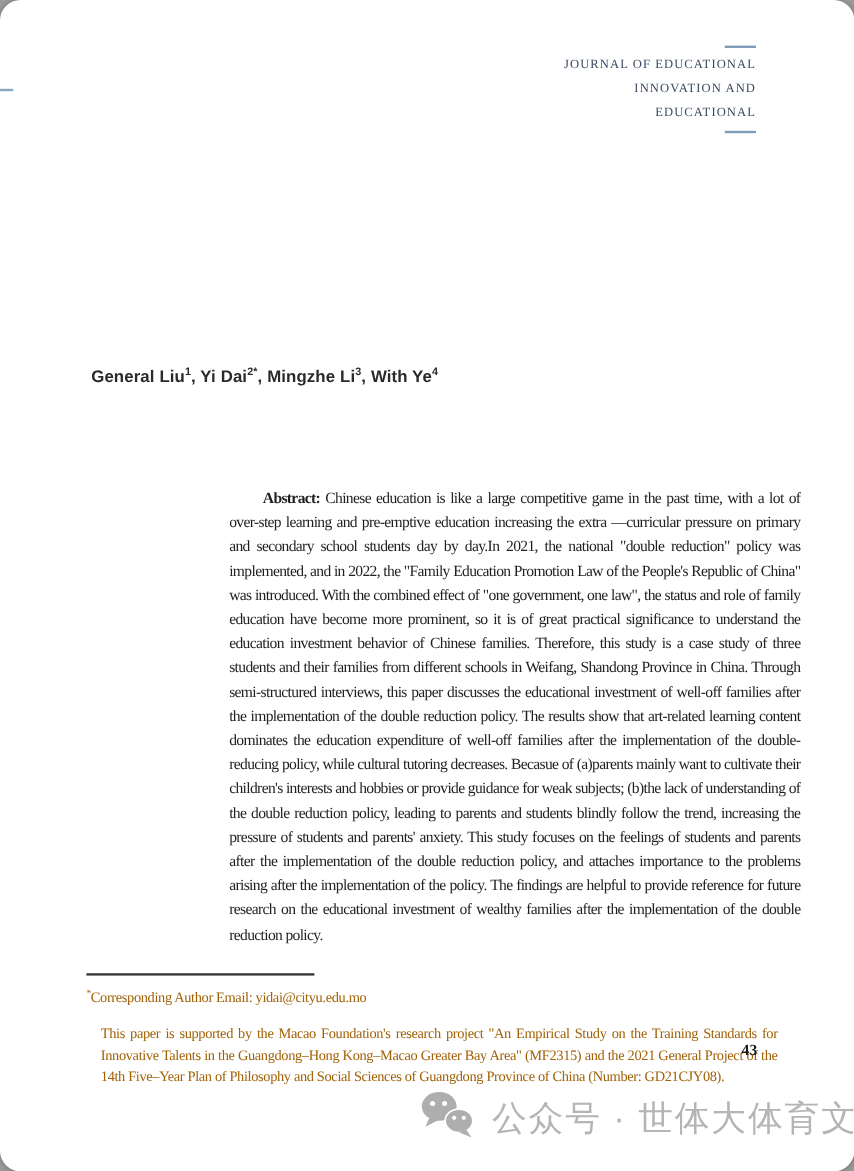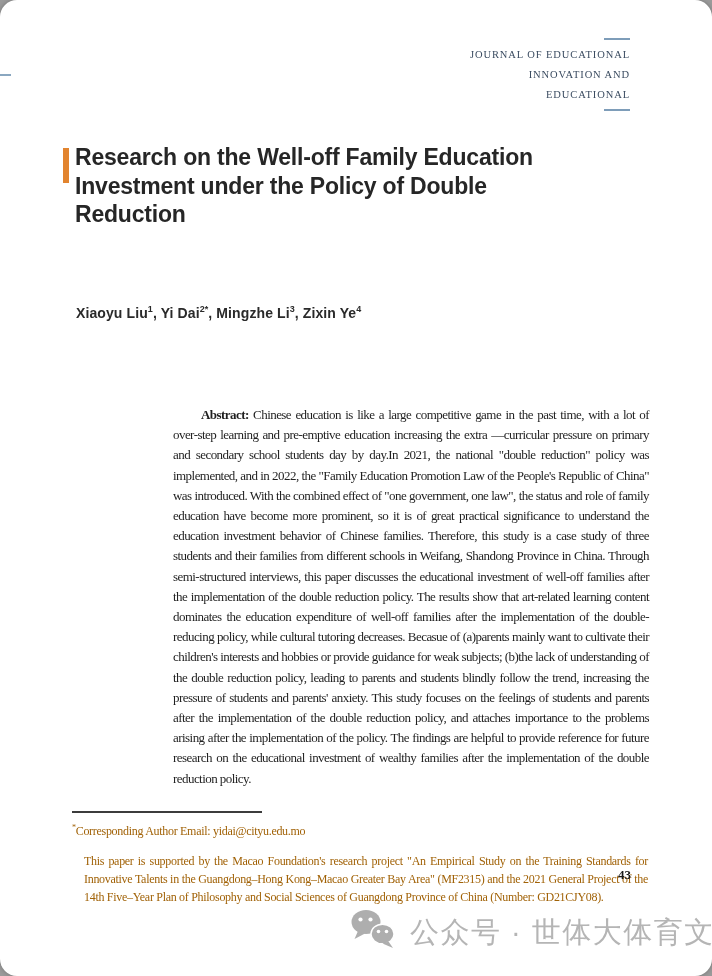--- a/index.html
+++ b/index.html
@@ -64,21 +64,21 @@
     font-weight:bold;
     font-size:14px;
     line-height:28px;
     color:#2a2a2a;
     letter-spacing:0.1px;
   }
   .byline sup { font-size:9px; line-height:0; }
 
   
   .abstract {
-    position:absolute; left:173px; top:405px; width:476px;
+    position:absolute; left:191px; top:405px; width:476px;
     text-align:justify;
     font-size:13px;
     line-height:20.2px;
     letter-spacing:-0.55px;
     color:#1f1f1f;
     text-indent:28px;
     margin:0;
   }
   .abstract-label { font-weight:bold; }
 
@@ -128,32 +128,24 @@
   <div class="edge-rule"></div>
 
   <div class="journal-header">
     <span class="journal-rule top"></span>
     <div>JOURNAL OF EDUCATIONAL</div>
     <div>INNOVATION AND</div>
     <div>EDUCATIONAL</div>
     <span class="journal-rule bottom"></span>
   </div>
 
-  <div class="title-block">
-    <div class="title-bar"></div>
-    <div class="title-text">
-      <div>Research on the Well-off Family Education</div>
-      <div>Investment under the Policy of Double</div>
-      <div>Reduction</div>
-    </div>
-  </div>
 
   <div class="byline">
     <div>
-      <span><span>Xiaoyu Liu</span><sup>1</sup><span>, </span></span><span><span>Yi Dai</span><sup>2*</sup><span>, </span></span><span><span>Mingzhe Li</span><sup>3</sup><span>, </span></span><span><span>Zixin Ye</span><sup>4</sup><span></span></span>
+      <span><span>General Liu</span><sup>1</sup><span>, </span></span><span><span>Yi Dai</span><sup>2*</sup><span>, </span></span><span><span>Mingzhe Li</span><sup>3</sup><span>, </span></span><span><span>With Ye</span><sup>4</sup><span></span></span>
     </div>
   </div>
 
   <p class="abstract">
     <span class="abstract-label">Abstract:</span><span> Chinese education is like a large competitive game in the past time, with a lot of over-step learning and pre-emptive education increasing the extra —curricular pressure on primary and secondary school students day by day.In 2021, the national "double reduction" policy was implemented, and in 2022, the "Family Education Promotion Law of the People's Republic of China" was introduced. With the combined effect of "one government, one law", the status and role of family education have become more prominent, so it is of great practical significance to understand the education investment behavior of Chinese families. Therefore, this study is a case study of three students and their families from different schools in Weifang, Shandong Province in China. Through semi-structured interviews, this paper discusses the educational investment of well-off families after the implementation of the double reduction policy. The results show that art-related learning content dominates the education expenditure of well-off families after the implementation of the double-reducing policy, while cultural tutoring decreases. Becasue of (a)parents mainly want to cultivate their children's interests and hobbies or provide guidance for weak subjects; (b)the lack of understanding of the double reduction policy, leading to parents and students blindly follow the trend, increasing the pressure of students and parents' anxiety. This study focuses on the feelings of students and parents after the implementation of the double reduction policy, and attaches importance to the problems arising after the implementation of the policy. The findings are helpful to provide reference for future research on the educational investment of wealthy families after the implementation of the double reduction policy.</span>
   </p>
 
   <div class="footnote">
     <div class="footnote-rule"></div>
     <p class="fn-line"><sup>*</sup><span>Corresponding Author Email: yidai@cityu.edu.mo</span></p>

